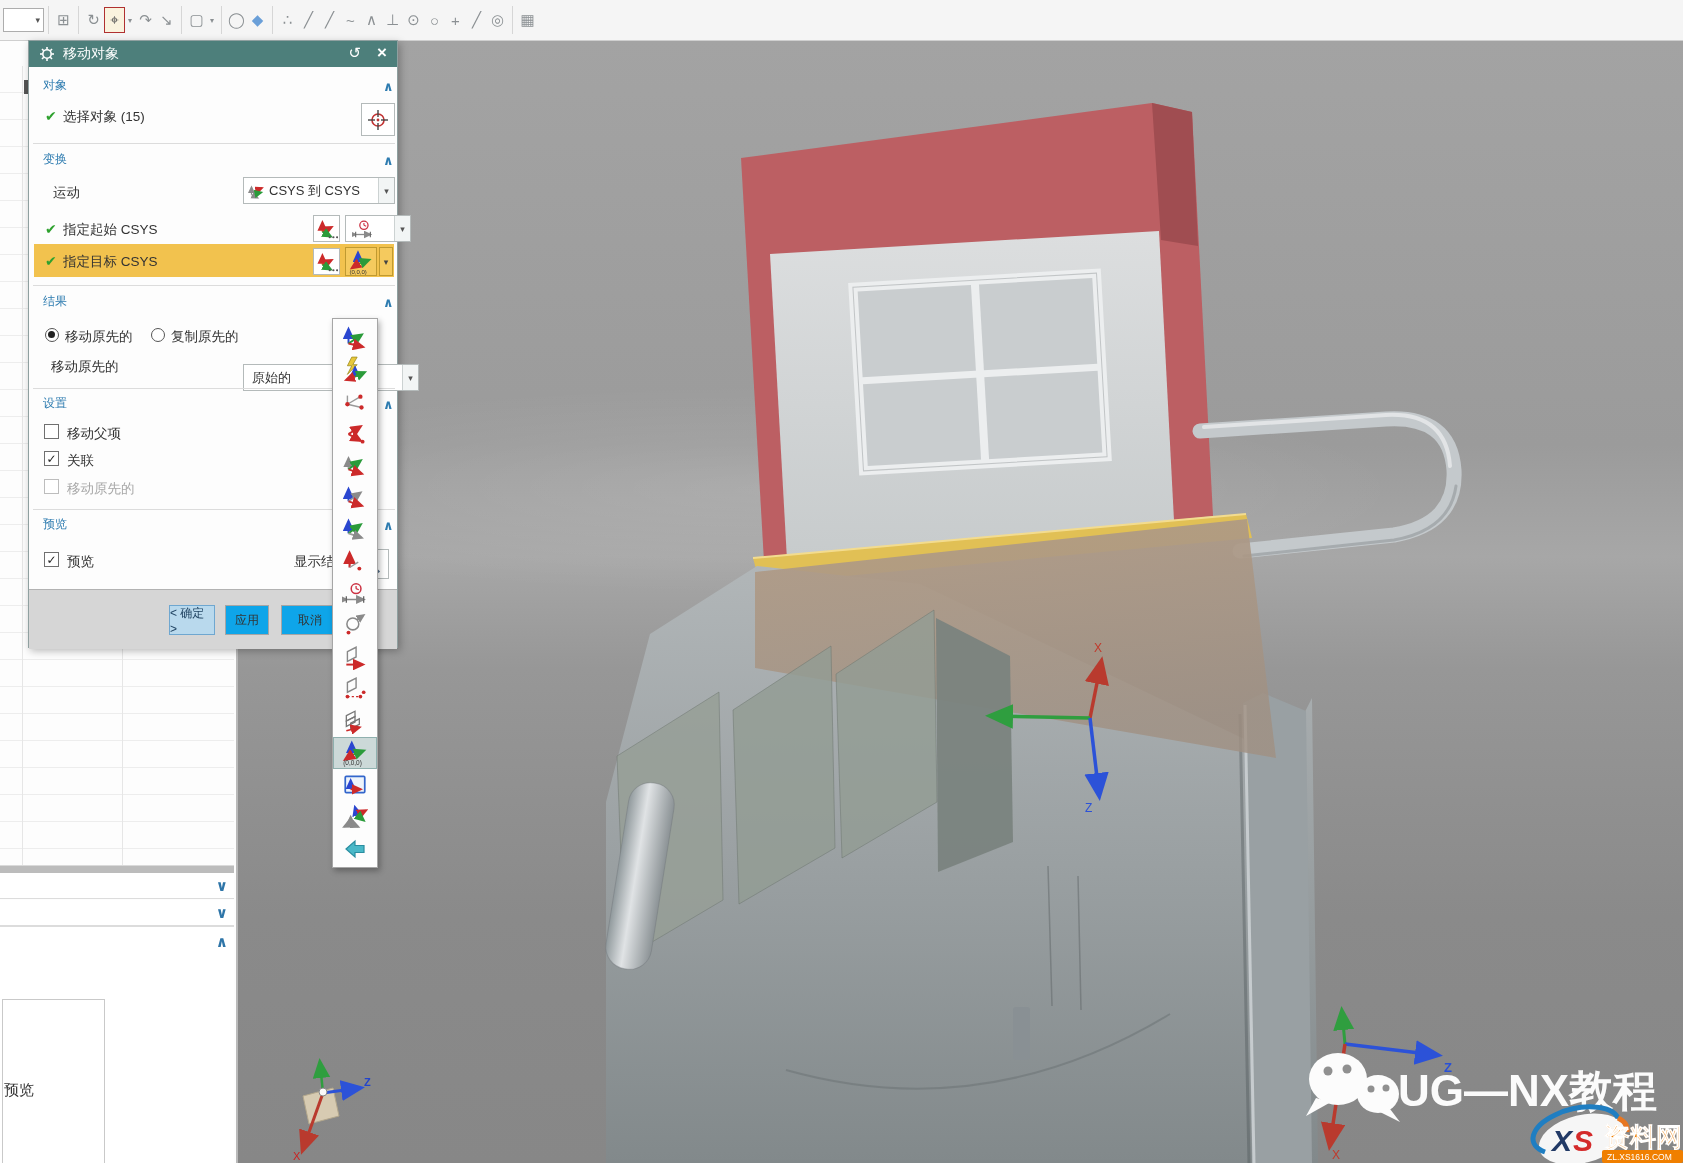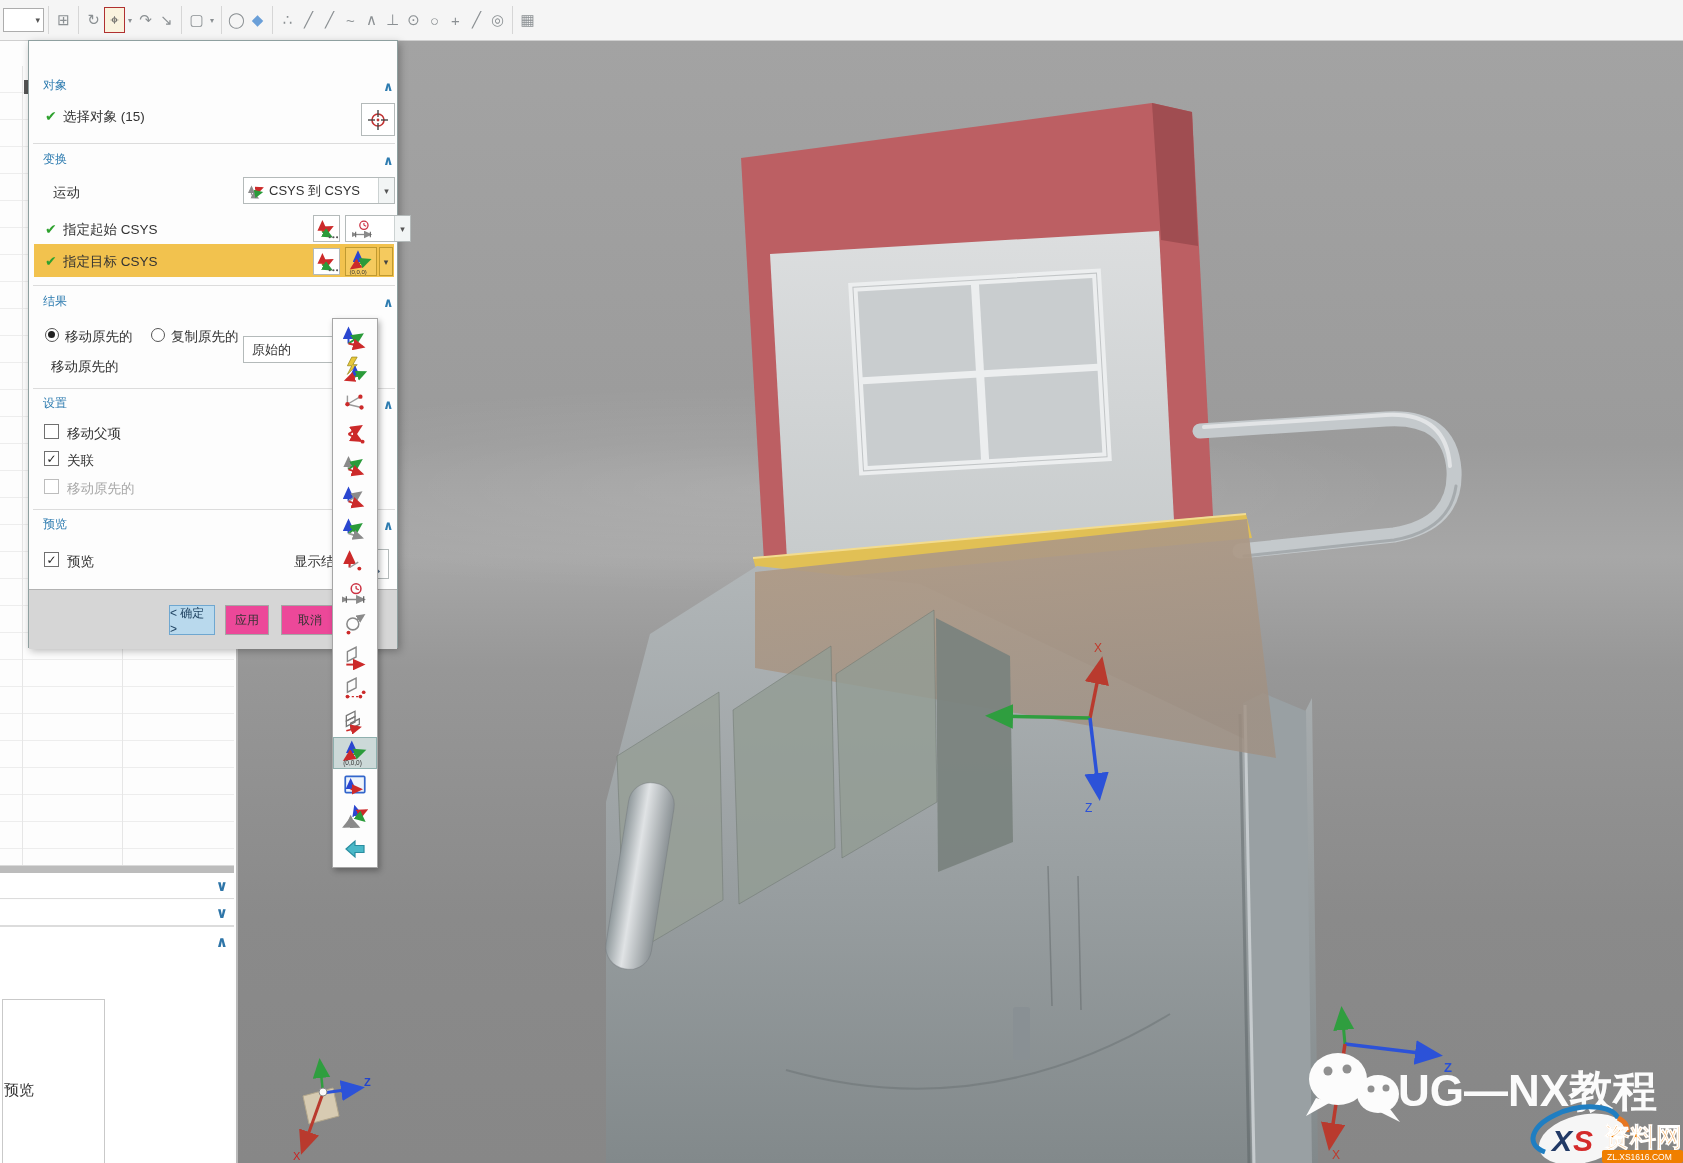--- a/index.html
+++ b/index.html
@@ -61,21 +61,21 @@
   .btnic{position:absolute;background:#fff;border:1px solid #b4baba;box-sizing:border-box;
          display:flex;align-items:center;justify-content:center;}
   .combo{position:absolute;background:#fff;border:1px solid #b4baba;box-sizing:border-box;
          display:flex;align-items:center;font-size:13px;color:#333;}
   .combo .arrow{position:absolute;right:0;top:0;bottom:0;width:15px;border-left:1px solid #ccd2d2;
                 background:#f2f5f5;display:flex;align-items:center;justify-content:center;color:#555;font-size:9px;}
   .amberrow{position:absolute;left:5px;top:203px;width:360px;height:33px;background:#f2c24e;}
   .ambercombo{position:absolute;background:#f5ca5e;border:1px solid #c09a30;box-sizing:border-box;
               display:flex;align-items:center;justify-content:center;}
   .dlg-footer{position:absolute;left:0;top:548px;width:100%;height:59px;background:#d6d6d6;border-top:1px solid #b2b2b2;}
-  .fbtn{position:absolute;top:15px;height:30px;border:1px solid #a5a5a5;background:#ec4899;
+  .fbtn{position:absolute;top:15px;height:30px;border:1px solid #a5a5a5;background:#0ea5e9;
         font-size:12px;color:#333;display:flex;align-items:center;justify-content:center;box-sizing:border-box;
         font-family:"Liberation Sans","DejaVu Sans",sans-serif;}
   .fbtn.ok{background:#b9d9ed;border-color:#6fa7d0;color:#1c3f5e;}
   
   #csyspanel{position:absolute;left:332px;top:318px;width:44px;background:#fdfdfd;border:1px solid #a6a6a6;
              box-shadow:2px 3px 6px rgba(0,0,0,.3);z-index:5;padding:2px 0;}
   .csys-item{width:44px;height:32px;display:flex;align-items:center;justify-content:center;}
   .csys-item.sel{background:#ccd9d8;outline:1px solid #8fb0ae;outline-offset:-1px;}
   svg text{font-family:"Liberation Sans","DejaVu Sans",sans-serif;}
 </style>
@@ -294,20 +294,38 @@
       <span class="lp-chev">∨</span>
     </div>
     <div class="lp-bottom">
       <span class="lp-chev lp-up">∧</span>
       <div class="lp-box"></div>
       <span class="lp-previewlabel">预览</span>
     </div>
   </div>
 
   <div id="dialog">
+    <div class="dlg-title">
+      <svg class="gearw" width="16" height="16" viewBox="0 0 16 16">
+        <circle cx="8" cy="8" r="4.2" fill="none" stroke="#fff" stroke-width="1.6"></circle>
+        <g stroke="#fff" stroke-width="1.6">
+          <line x1="8" y1="1" x2="8" y2="3.4"></line>
+            <line x1="8" y1="12.6" x2="8" y2="15"></line>
+          <line x1="1" y1="8" x2="3.4" y2="8"></line>
+            <line x1="12.6" y1="8" x2="15" y2="8"></line>
+          <line x1="3" y1="3" x2="4.7" y2="4.7"></line>
+            <line x1="11.3" y1="11.3" x2="13" y2="13"></line>
+          <line x1="13" y1="3" x2="11.3" y2="4.7"></line>
+            <line x1="4.7" y1="11.3" x2="3" y2="13"></line>
+        </g>
+      </svg>
+      <span class="ttl">移动对象</span>
+      <span class="dlg-reset">↺</span>
+      <span class="dlg-close">×</span>
+    </div>
 
     <span class="sec-h" style="top:36px">对象</span>
     <span class="sec-chev" style="top:38px">∧</span>
     <span class="gcheck" style="left:16px;top:67px">✔</span>
     <span class="lbl" style="left:34px;top:67px">选择对象 (15)</span>
     <div class="btnic" style="left:332px;top:62px;width:34px;height:33px">
       <svg width="24" height="24" viewBox="0 0 24 24">
         <circle cx="12" cy="12" r="6" fill="none" stroke="#c23333" stroke-width="1.6"></circle>
         <line x1="12" y1="2" x2="12" y2="9" stroke="#444" stroke-width="1.4"></line>
         <line x1="12" y1="15" x2="12" y2="22" stroke="#444" stroke-width="1.4"></line>
@@ -382,21 +400,21 @@
       </div>
     <div class="sep" style="top:244px"></div>
 
     <span class="sec-h" style="top:252px">结果</span>
     <span class="sec-chev" style="top:254px">∧</span>
     <span class="radio sel" style="left:16px;top:287px"></span>
     <span class="lbl" style="left:36px;top:287px">移动原先的</span>
     <span class="radio" style="left:122px;top:287px"></span>
     <span class="lbl" style="left:142px;top:287px">复制原先的</span>
     <span class="lbl" style="left:22px;top:317px">移动原先的</span>
-    <div class="combo" style="left:214px;top:295px;width:135px;height:27px">
+    <div class="combo" style="left:214px;top:323px;width:176px;height:27px">
       <span style="margin-left:8px">原始的</span>
       <span class="arrow">▾</span>
     </div>
     <div class="sep" style="top:347px"></div>
 
     <span class="sec-h" style="top:354px">设置</span>
     <span class="sec-chev" style="top:356px">∧</span>
     <span class="chk" style="left:15px;top:383px"></span>
     <span class="lbl" style="left:38px;top:384px">移动父项</span>
     <span class="chk" style="left:15px;top:410px">

